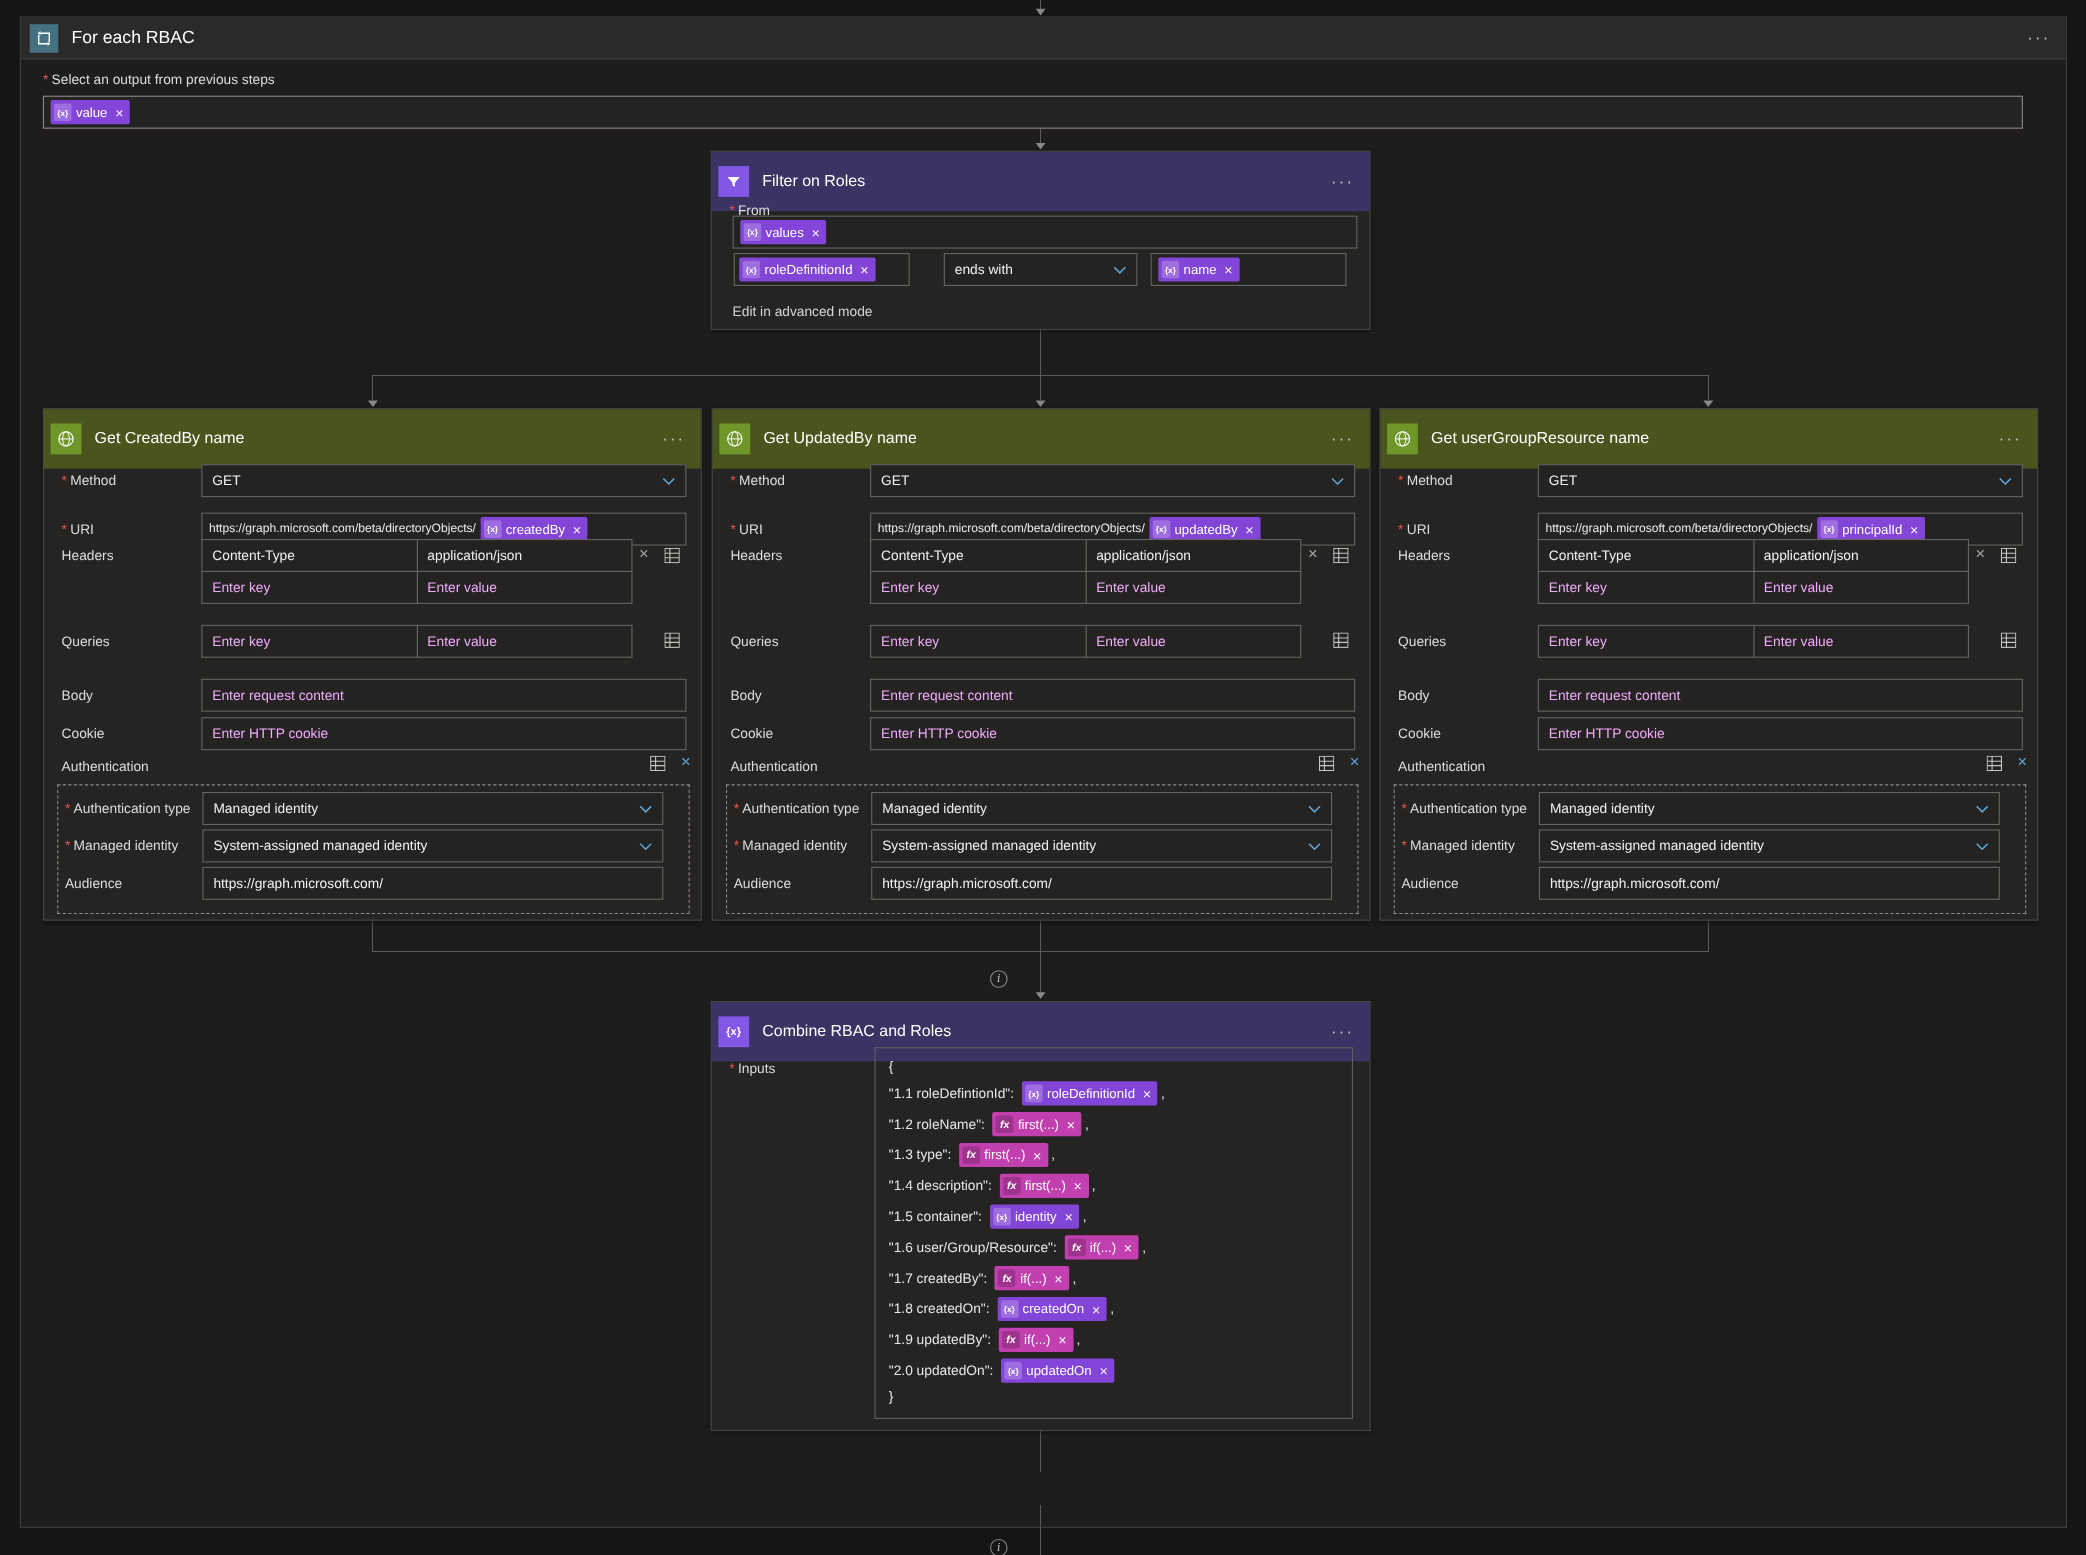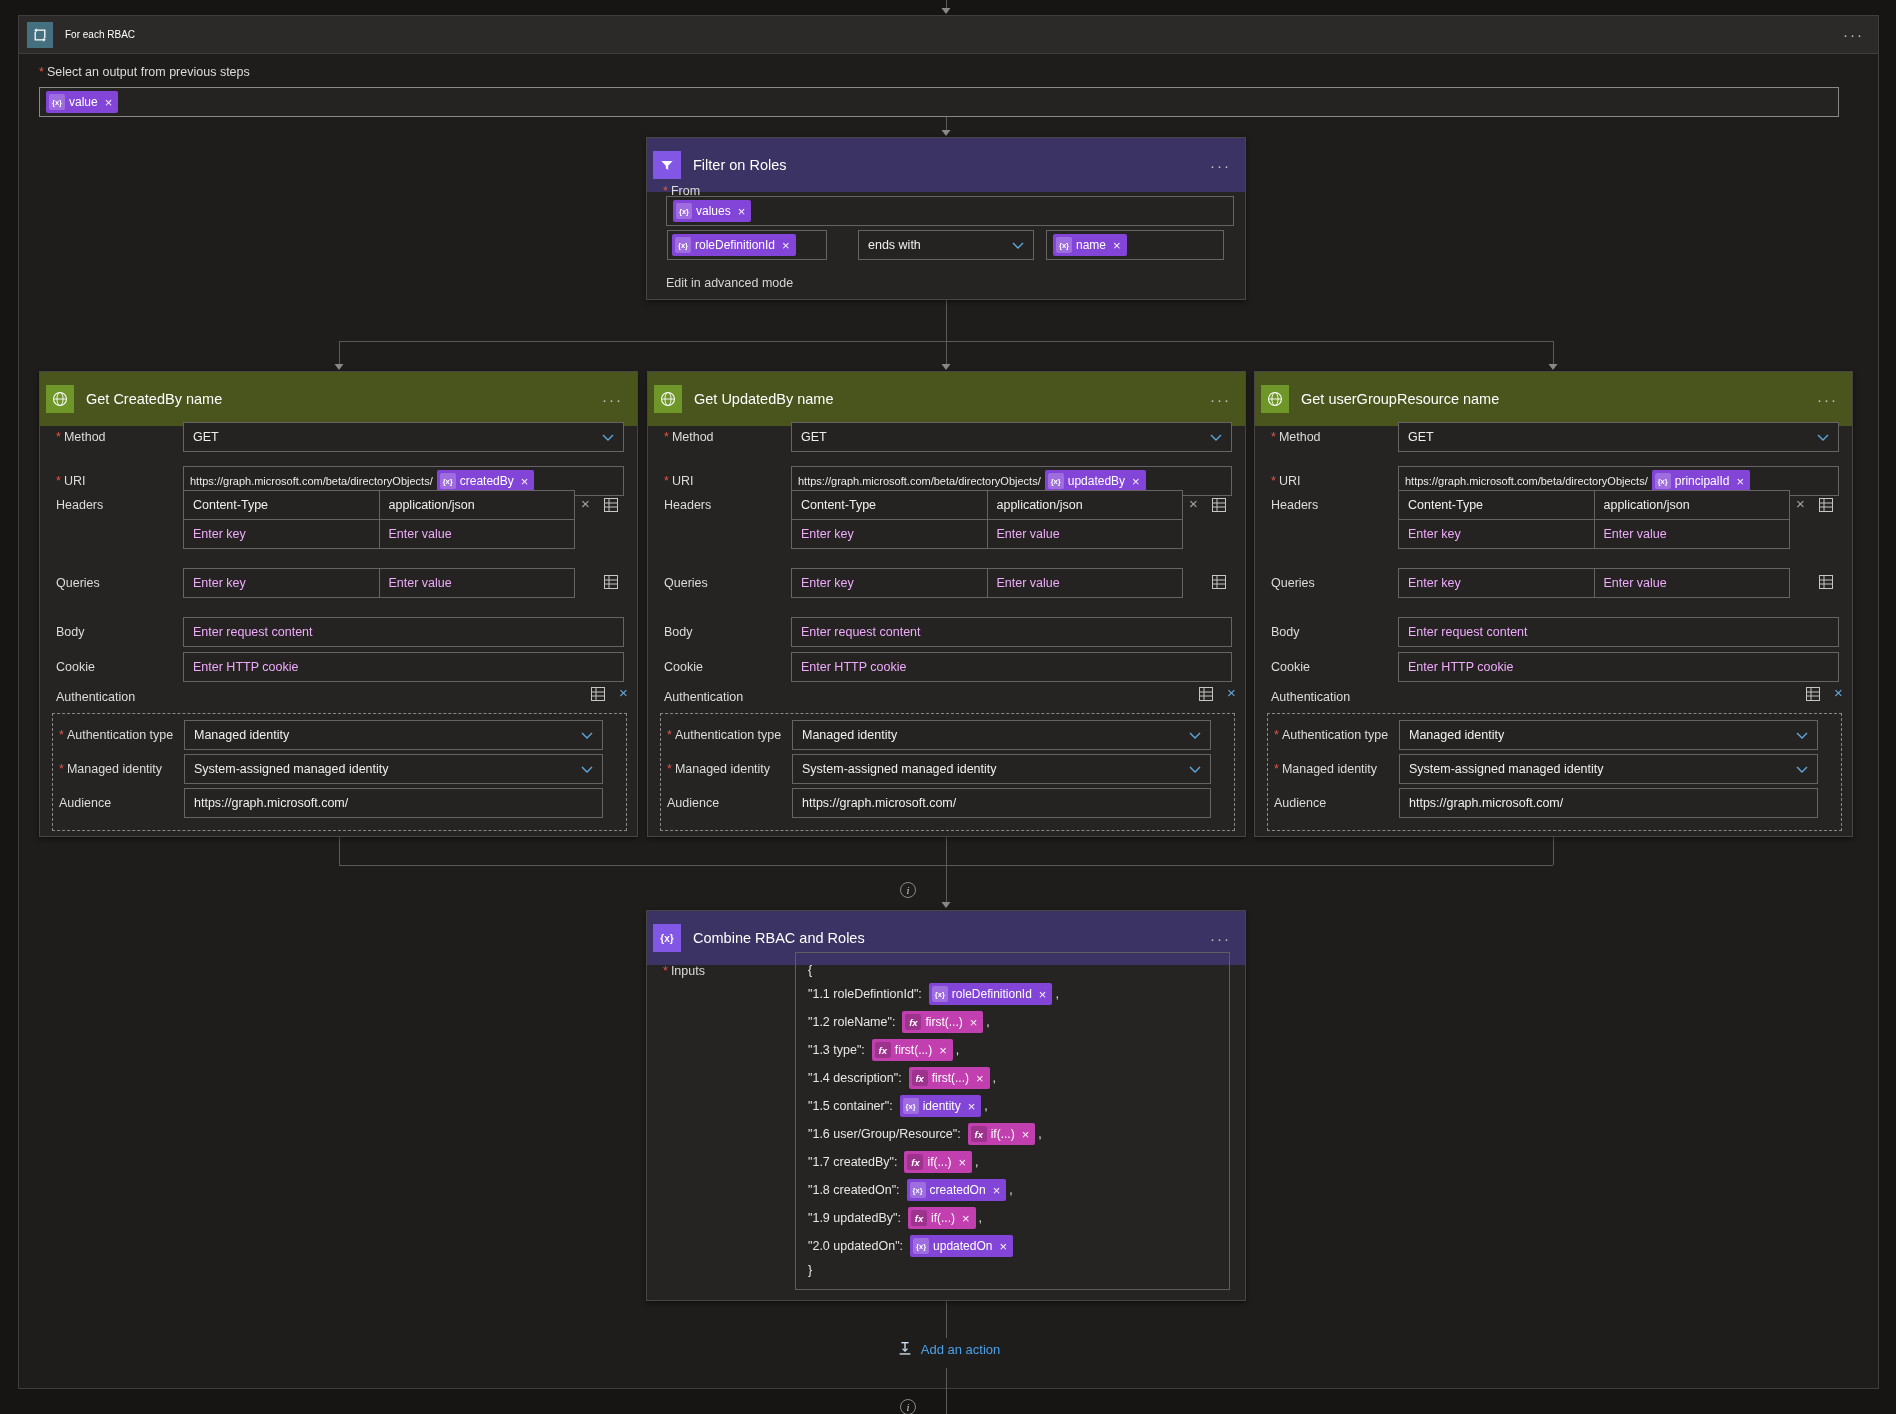--- a/index.html
+++ b/index.html
@@ -8,21 +8,21 @@
     background:#161514; font-family:"Liberation Sans", sans-serif;
     -webkit-font-smoothing:antialiased;
   }
   
   .foreach-box { position:absolute; left:18px; top:15px; width:1861px; height:1374px;
     background:#1e1d1c; border:1px solid #3f3e3d; box-sizing:border-box; }
   .fe-head { height:37px; background:#2b2a29; border-bottom:1px solid #3f3e3d;
     display:flex; align-items:center; }
   .fe-icon { width:26px; height:26px; margin-left:8px; background:#44707f; flex:none;
     display:flex; align-items:center; justify-content:center; }
-  .fe-title { margin-left:12px; color:#ffffff; font-size:10px; }
+  .fe-title { margin-left:12px; color:#ffffff; font-size:16px; }
   .menu { margin-left:auto; margin-right:14px; color:#c8c6c4; font-size:15px;
     letter-spacing:2px; cursor:pointer; user-select:none; }
   
   .lab { position:absolute; left:16px; font-size:12.5px; color:#dddcdb; white-space:nowrap; }
   .req::before { content:"*"; color:#e25549; padding-right:3px; }
   .card { position:absolute; background:#252423; border:1px solid #474645;
     box-shadow:0 2px 5px rgba(0,0,0,0.45); box-sizing:border-box; }
   .card-head { height:54px; display:flex; align-items:center; }
   .http-head { background:#4a551e; }
   .purple-head { background:#3a3363; }
@@ -654,31 +654,18 @@
           <span class="plabel">updatedOn</span>
           <span class="px">×</span>
         </span>
         <span class="ctrail"></span>
       </div>
 
       <div class="brace">}</div>
     </div>
   </div>
 
-  <div class="add-row">
-    <div class="add-btn">
-      <span style="display:flex;">
-        <svg width="18" height="18" viewBox="0 0 20 20">
-          <path d="M6 3 H14" stroke="#cfe3f3" stroke-width="1.5" fill="none"></path>
-          <path d="M10 3 V11.5" stroke="#cfe3f3" stroke-width="1.5" fill="none"></path>
-          <path d="M7.2 9.5 L10 12.5 L12.8 9.5" stroke="#cfe3f3" stroke-width="1.3" fill="none"></path>
-          <path d="M4 15.5 H16" stroke="#cfe3f3" stroke-width="1.5" fill="none"></path>
-        </svg>
-      </span>
-      <span class="add-label">Add an action</span>
-    </div>
-  </div>
 
   <div class="info" style="left:900px; top:1399px;">
       <span>i</span>
     </div>
 
 </div>
 
 </body></html>

